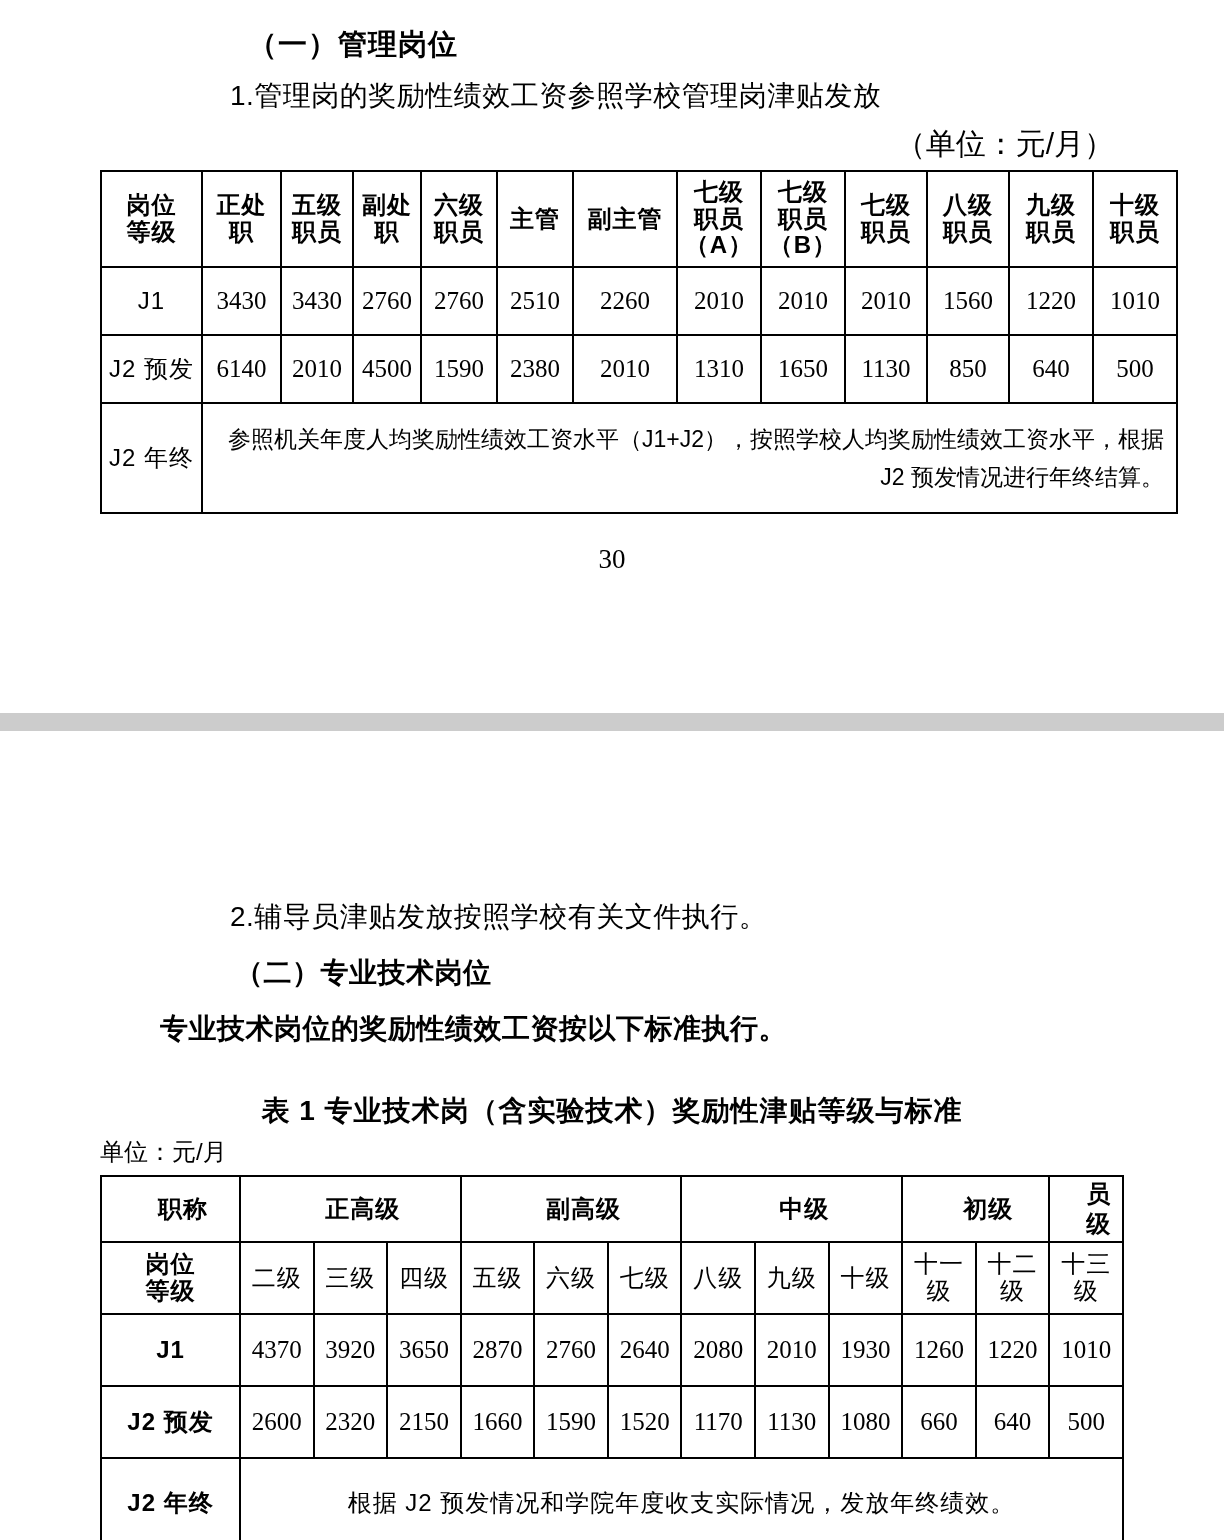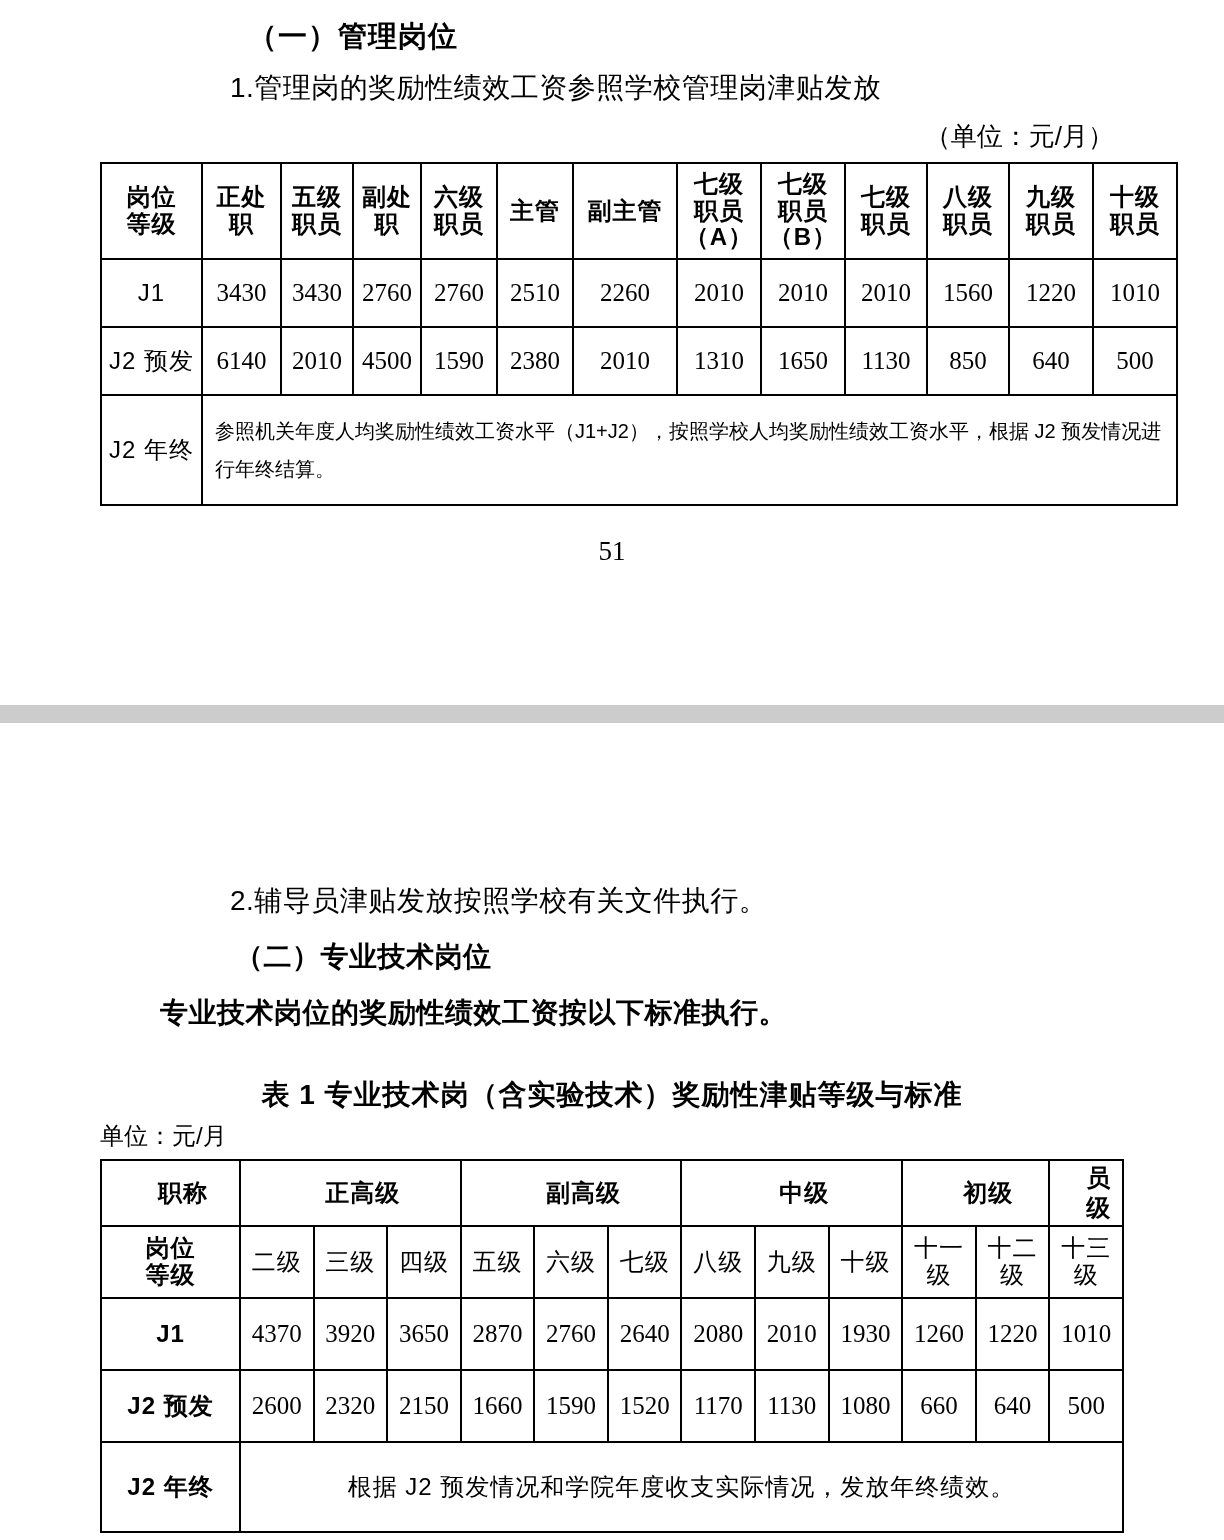--- a/index.html
+++ b/index.html
@@ -19,21 +19,21 @@
     position: relative;
     background: #ffffff;
     box-sizing: border-box;
   }
   .page-one { padding: 0 0 0 0; height: 705px; }
   .page-gap { height: 18px; background: #cccccc; width: 100%; }
   .page-two { height: 1038px; }
 
   .content {
     width: 1024px;
-    margin: 0 auto;
+    margin: 8px auto;
   }
 
   .heading-1 {
     font-size: 29px;
     font-weight: bold;
     letter-spacing: 1px;
     margin: 0;
     padding-top: 12px;
     padding-left: 148px;
     line-height: 48px;
@@ -42,21 +42,21 @@
     font-size: 28px;
     line-height: 56px;
     margin: 0;
     letter-spacing: 0.5px;
   }
   .para-indent { padding-left: 130px; }
   .para-indent2 { padding-left: 135px; }
   .para-hang { padding-left: 60px; }
 
   .unit-right {
-    font-size: 26px;
+    font-size: 30px;
     text-align: right;
     padding-right: 10px;
     margin: 0;
     line-height: 40px;
   }
   .unit-right-2 {
     font-size: 24px;
     text-align: left;
     padding-right: 100px;
     margin: 0;
@@ -84,23 +84,23 @@
     font-size: 24px;
     letter-spacing: 1px;
   }
   table.doc-table td.cjk-light {
     font-family: "Liberation Sans", "DejaVu Sans", sans-serif;
     font-size: 24px;
     letter-spacing: 1px;
     font-weight: normal;
   }
   table.doc-table td.note {
-    text-align: left;
-    padding: 8px 4px 8px 12px;
-    font-size: 20px;
+    text-align: right;
+    padding: 8px 12px 8px 12px;
+    font-size: 23px;
     line-height: 38px;
     font-family: "Liberation Sans", "DejaVu Sans", sans-serif;
     letter-spacing: 0px;
   }
   table.doc-table td.note-center {
     text-align: center;
     padding: 8px 10px;
     font-size: 24px;
     line-height: 38px;
     font-family: "Liberation Sans", "DejaVu Sans", sans-serif;
@@ -265,21 +265,21 @@
           <td>500</td>
         </tr>
 
         <tr class="nrow">
           <td class="cjk-light">J2 年终</td>
           <td class="note" colspan="12">参照机关年度人均奖励性绩效工资水平（J1+J2），按照学校人均奖励性绩效工资水平，根据 J2 预发情况进行年终结算。</td>
         </tr>
       </tbody>
     </table>
 
-    <p class="pagenum">51</p>
+    <p class="pagenum">30</p>
   </div>
 </div>
 
 <div class="page-gap"></div>
 
 <div class="page page-two">
   <div class="content">
 
     <div class="spacer-lg"></div>
 

